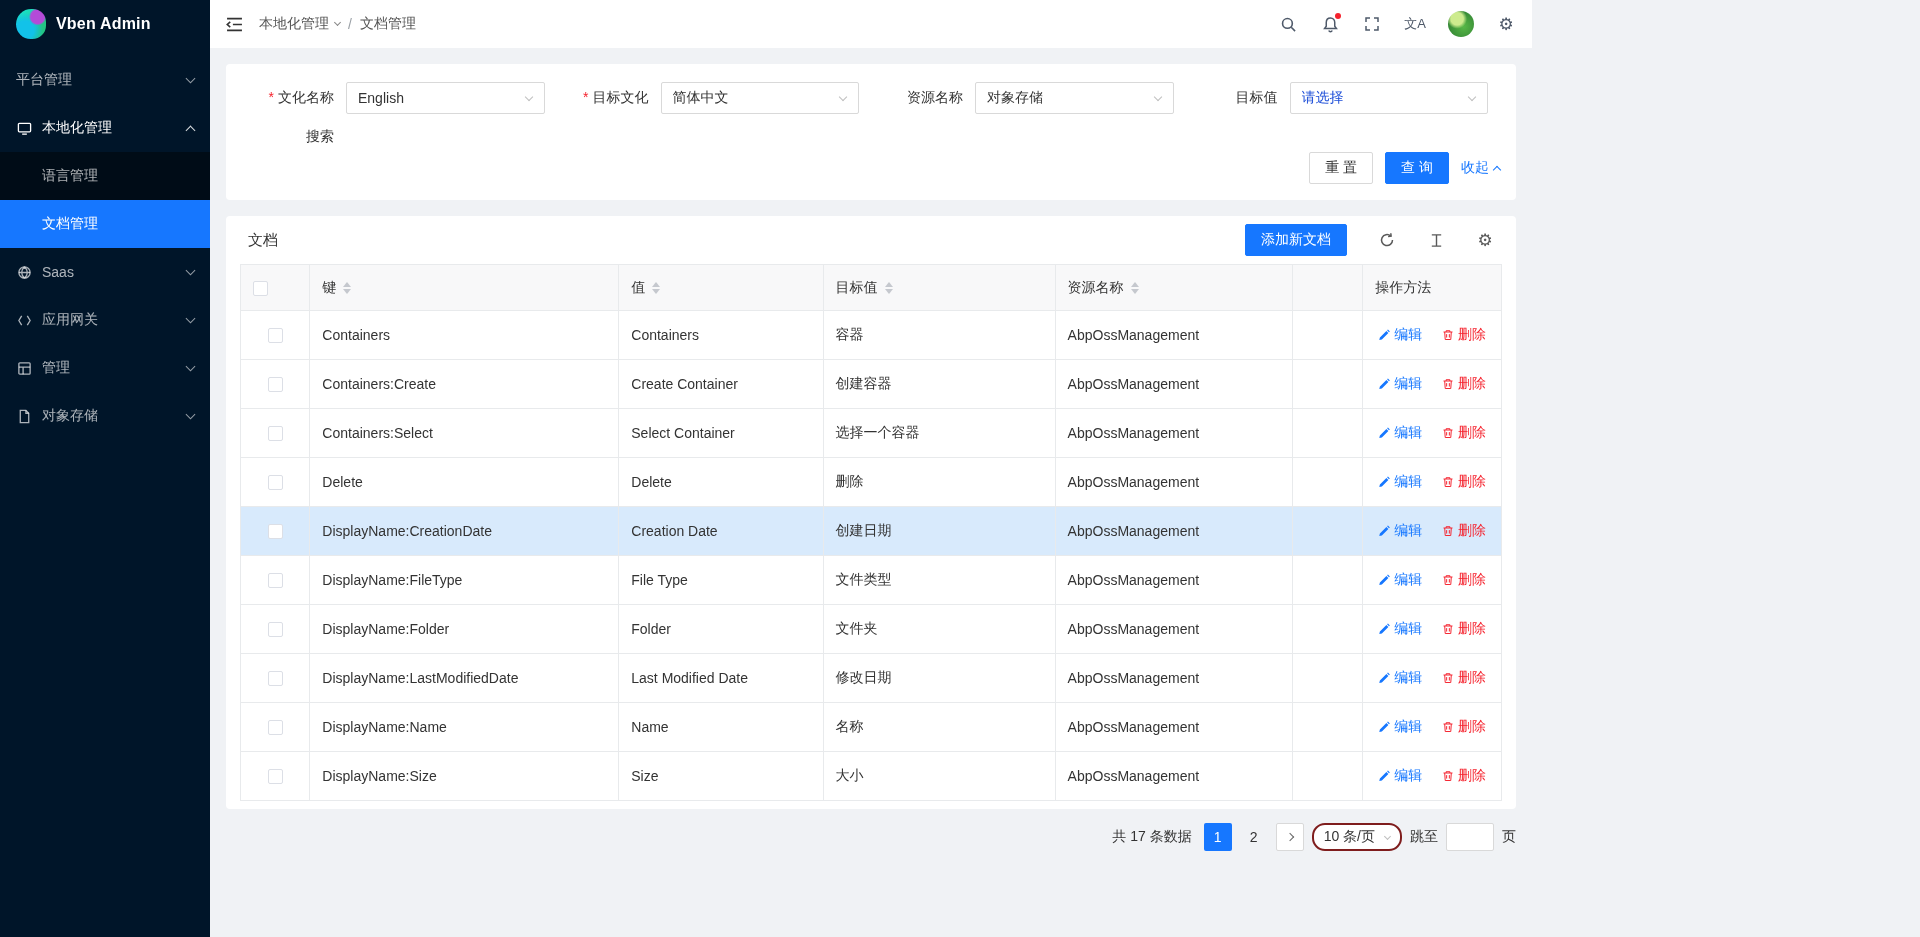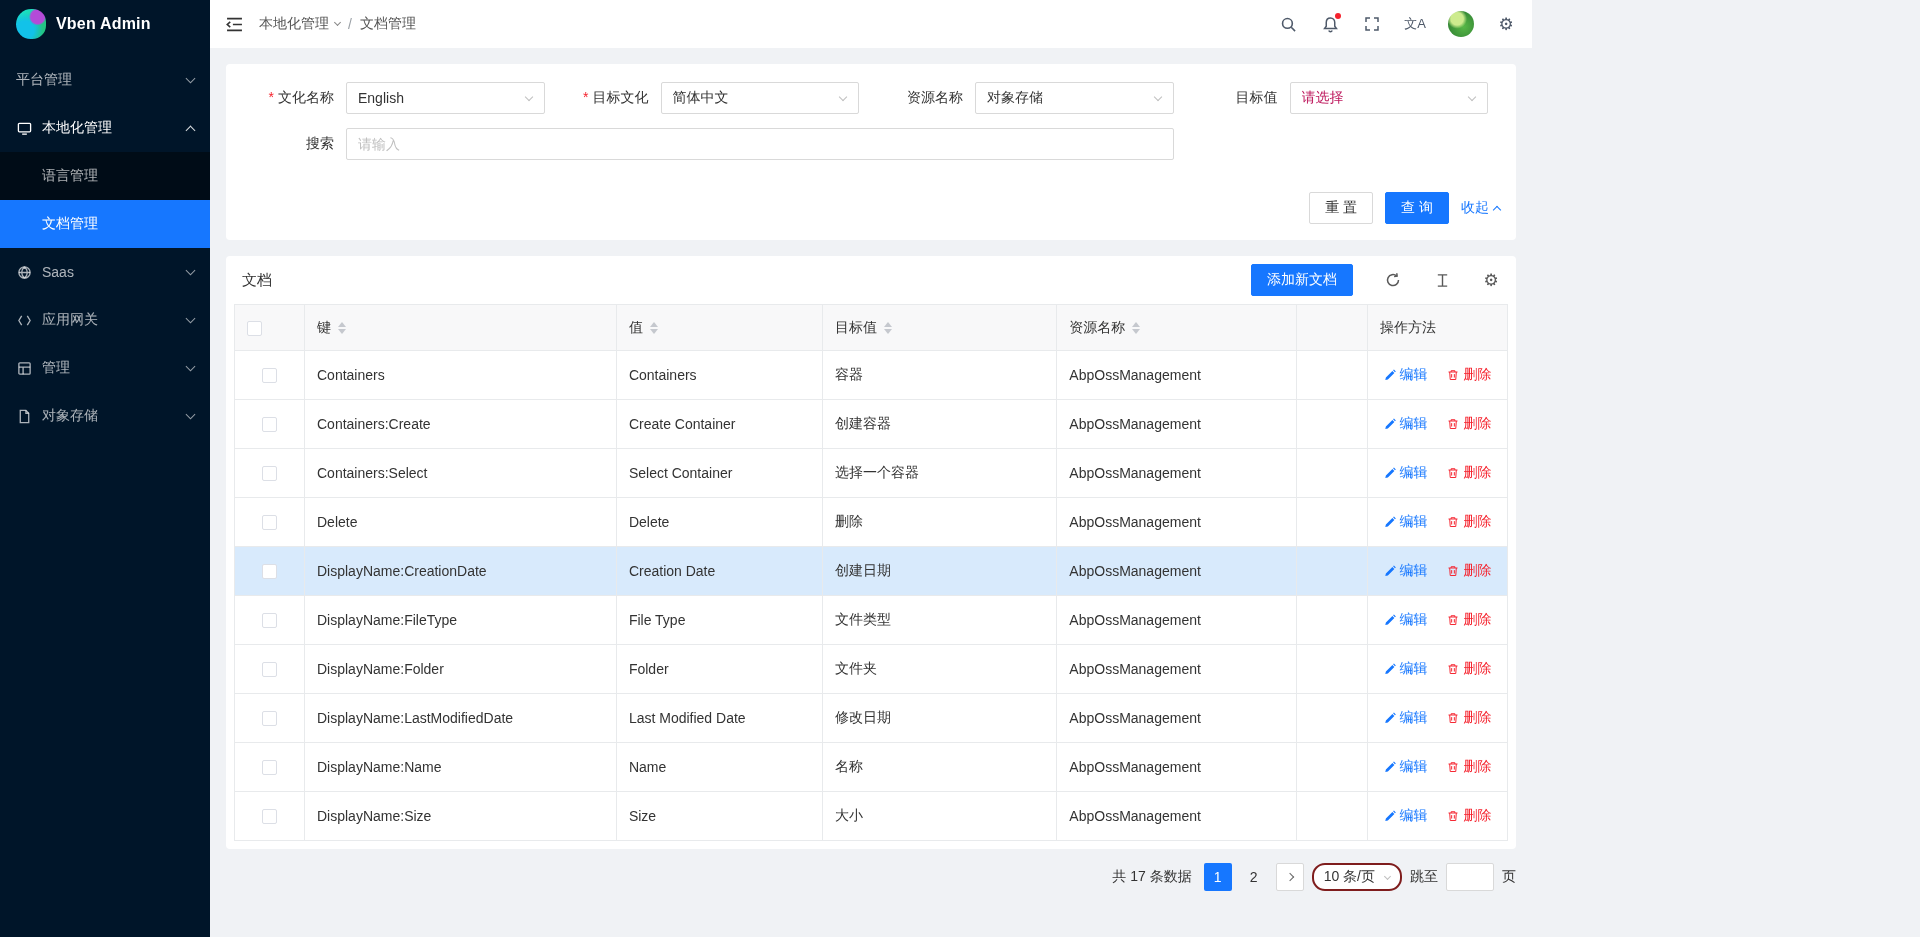--- a/index.html
+++ b/index.html
@@ -54,31 +54,31 @@
   .filter-card { padding:18px 16px 16px; }
   .filter-grid { display:grid; grid-template-columns:repeat(4,1fr); row-gap:14px; }
   .field { display:flex; align-items:center; min-width:0; padding-right:12px; }
   .field.wide { grid-column:1 / span 3; }
   .field-label { flex:0 0 92px; text-align:right; margin-right:12px; color:#333; white-space:nowrap; }
   .req { color:var(--danger,#f5222d); font-style:normal; margin-right:4px; }
   .select, .text-input { flex:1; height:32px; border:1px solid #d9d9d9; border-radius:2px; background:#fff; }
   .select { display:flex; align-items:center; padding:0 28px 0 11px; position:relative; cursor:pointer; }
   .select .sel-caret { position:absolute; right:12px; width:6px; height:6px; border-width:1.4px; color:#bfbfbf; }
   .sel-val { overflow:hidden; white-space:nowrap; text-overflow:ellipsis; }
-  .sel-val.placeholder { color:#be185d; }
+  .sel-val.placeholder { color:#1d4ed8; }
   .text-input { padding:0 11px; font:inherit; color:#333; outline:none; max-width:1076px; }
   .text-input::placeholder { color:#bfbfbf; }
-  .filter-actions { display:flex; justify-content:flex-end; align-items:center; gap:12px; margin-top:32px; }
+  .filter-actions { display:flex; justify-content:flex-end; align-items:center; gap:12px; margin-top:6px; }
   .btn { height:32px; padding:0 15px; border-radius:2px; border:1px solid #d9d9d9; background:#fff; color:#333; font:inherit; cursor:pointer; display:inline-flex; align-items:center; justify-content:center; white-space:nowrap; }
   .btn-primary { background:var(--primary,#1677ff); border-color:var(--primary,#1677ff); color:#fff; }
   .link-btn { color:var(--primary,#1677ff); display:inline-flex; align-items:center; gap:5px; cursor:pointer; }
   .link-btn .chev { width:6px; height:6px; }
 
   
-  .table-card { margin-top:16px; padding:0 8px 8px; }
+  .table-card { margin-top:16px; padding:0 14px 8px; }
   .toolbar { height:48px; display:flex; align-items:center; padding:0 8px; }
   .table-title { font-size:15px; color:#333; }
   .toolbar-right { margin-left:auto; display:flex; align-items:center; gap:31px; color:#595959; }
   .ticon { display:inline-flex; width:18px; height:18px; align-items:center; justify-content:center; cursor:pointer; }
 
   table.data-table { width:100%; border-collapse:collapse; table-layout:fixed; border-top:1px solid var(--border,#e8eaec); border-left:1px solid var(--border,#e8eaec); }
   .data-table th, .data-table td { border-right:1px solid var(--border,#e8eaec); border-bottom:1px solid var(--border,#e8eaec); padding:0 12px; overflow:hidden; white-space:nowrap; text-overflow:ellipsis; }
   .data-table th { background:var(--table-header-bg,#f8f8f9); height:46px; text-align:left; font-weight:500; color:#333; }
   .data-table td { height:49px; color:#333; background:#fff; }
   .th-inner { display:flex; align-items:center; }
@@ -264,21 +264,20 @@
           </div>
           <div class="field">
             <label class="field-label"><span>目标值</span></label>
             <div class="select">
               <span class="sel-val placeholder">请选择</span>
               <span class="chev down sel-caret"></span>
             </div>
           </div>
           <div class="field wide">
             <label class="field-label"><span>搜索</span></label>
-            <input class="text-input" type="text" placeholder="请输入" style="">
           </div>
         </div>
         <div class="filter-actions">
           <button class="btn">重 置</button>
           <button class="btn btn-primary">查 询</button>
           <span class="link-btn">
             <span>收起</span>
             <span class="chev up"></span>
           </span>
         </div>

